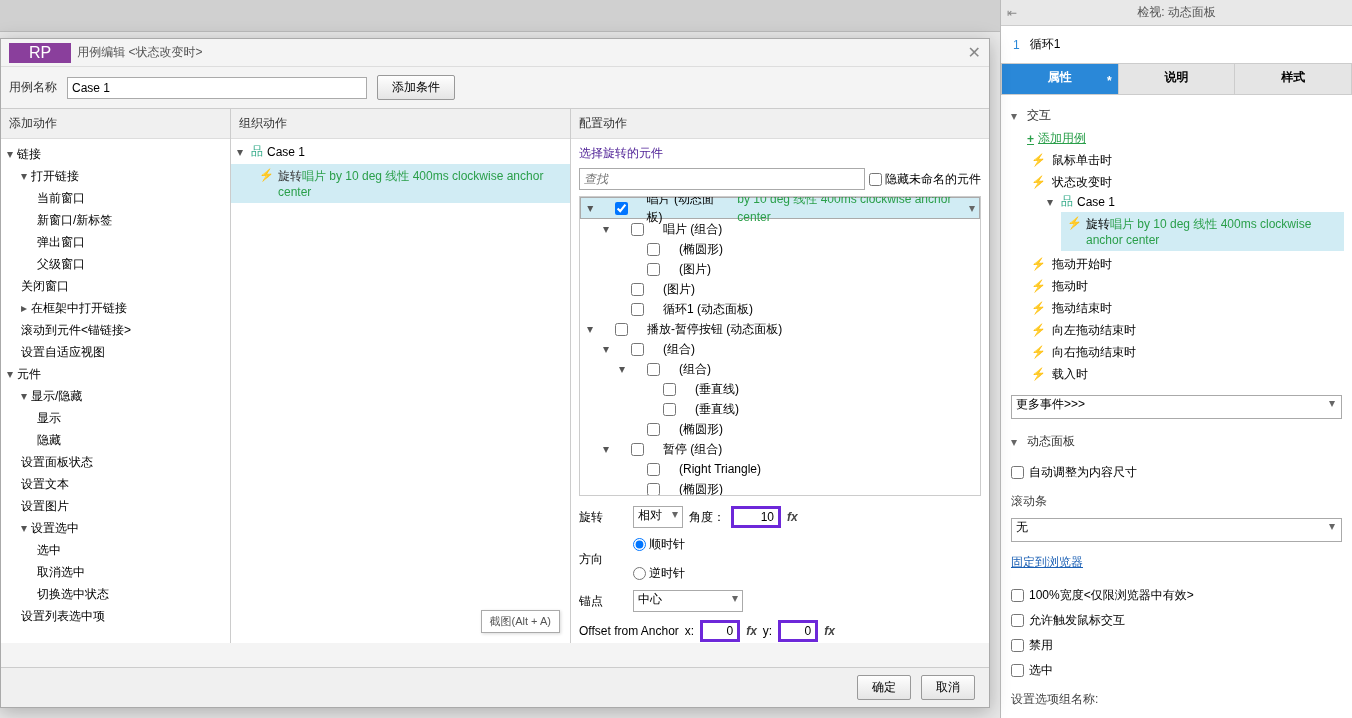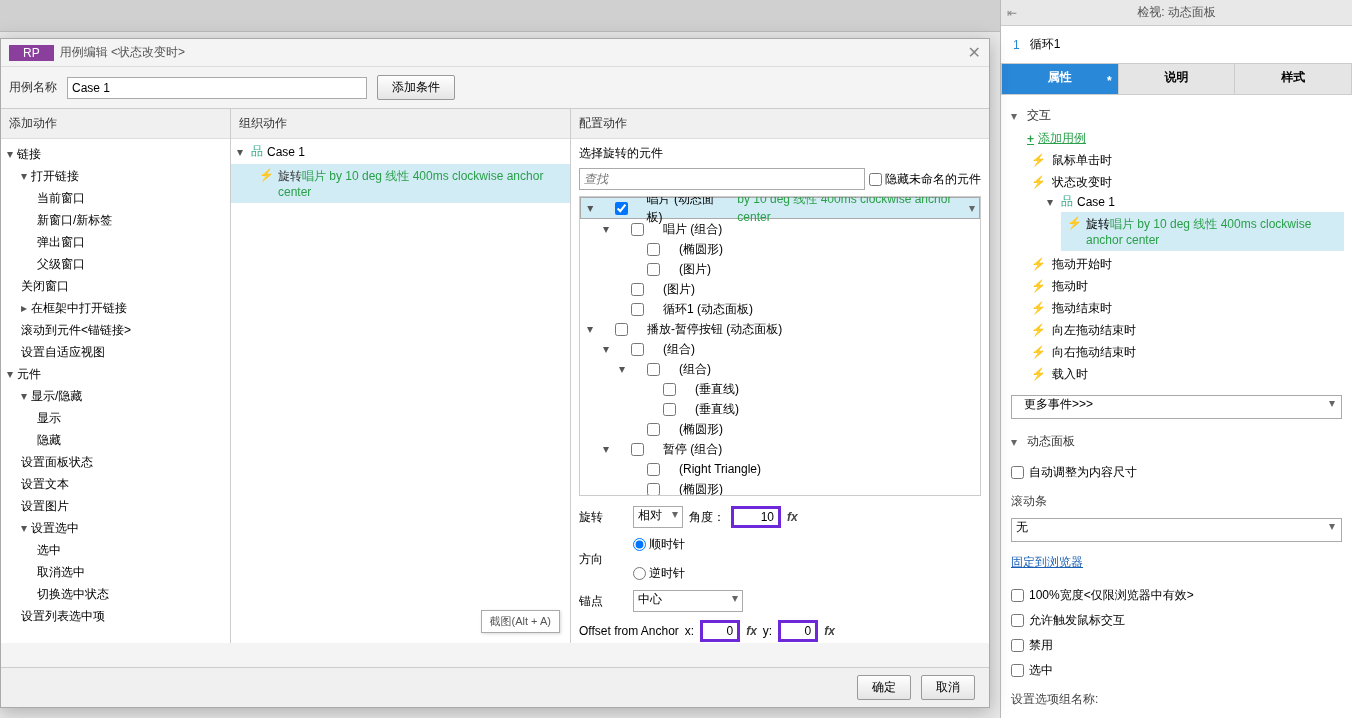--- a/index.html
+++ b/index.html
@@ -4,21 +4,21 @@
 <style>
 * { box-sizing: border-box; margin: 0; padding: 0; font-family: "Microsoft YaHei", Arial, sans-serif; font-size: 12px; }
 body { background: #d8d8d8; width: 1352px; height: 718px; overflow: hidden; position: relative; }
 
 .main-bg { position: absolute; top: 0; left: 0; width: 1352px; height: 718px; background: #e8e8e8; }
 .top-strip { height: 32px; background: #d0d0d0; border-bottom: 1px solid #bbb; }
 
 
 .dialog { position: absolute; top: 38px; left: 0; width: 990px; height: 670px; background: #f4f4f4; border: 1px solid #aaa; box-shadow: 0 4px 18px rgba(0,0,0,0.25); }
 .dlg-title { height: 28px; display: flex; align-items: center; padding: 0 8px; border-bottom: 1px solid #ddd; }
-.rp-badge { background: #8a3f9c; color: #fff; padding: 1px 14px; font-size: 12px; margin-right: 6px; }
+.rp-badge { background: #8a3f9c; color: #fff; padding: 1px 20px; font-size: 16px; margin-right: 6px; }
 .dlg-title-text { flex: 1; color: #555; }
 .close-x { cursor: pointer; color: #888; font-size: 16px; }
 
 .dlg-row1 { display: flex; align-items: center; padding: 8px; gap: 10px; }
 .dlg-row1 label { color: #333; }
 .case-name-input { width: 300px; height: 22px; border: 1px solid #aaa; padding: 0 4px; background: #fff; }
 .btn { background: linear-gradient(#fefefe,#e5e5e5); border: 1px solid #999; padding: 3px 14px; cursor: pointer; border-radius: 2px; }
 
 .dlg-cols { display: flex; height: 535px; border-top: 1px solid #ccc; }
 .col { border-right: 1px solid #ccc; display: flex; flex-direction: column; }
@@ -41,21 +41,21 @@
 .case-hdr { display:flex; align-items:center; padding: 4px 6px; gap:4px; }
 .case-icon { color: #3a8; }
 .action-row { display:flex; padding:4px 6px 4px 28px; background: #d1ecf4; align-items:flex-start; gap:4px; }
 .bolt { color: #666; }
 .action-text { color: #333; }
 .action-green { color: #2a9f4a; }
 
 .tooltip-box { position:absolute; right:10px; bottom:10px; background:#fff; border:1px solid #aaa; padding:3px 8px; color:#555; font-size:11px; box-shadow:1px 1px 3px rgba(0,0,0,0.15); }
 
 
-.cfg-sub { padding:6px 8px; color:#000000; }
+.cfg-sub { padding:6px 8px; color:#4c1d95; }
 .search-row { display:flex; padding:0 8px 6px; gap:4px; align-items:center; }
 .search-input { flex:1; height:22px; border:1px solid #aaa; padding:0 4px; font-style:italic; color:#999; }
 .chk-label { display:flex; align-items:center; gap:3px; }
 
 .elem-tree { border:1px solid #ccc; margin:0 8px; height:300px; overflow-y:auto; background:#fff; }
 .elem-row { display:flex; align-items:center; padding:1px 4px; gap:17px; line-height:18px; }
 .elem-row.sel { background:#d1ecf4; }
 .elem-row .tri { width:12px; text-align:center; }
 .elem-row input[type=checkbox]{ margin:0 2px; }
 .elem-green { color:#2a9f4a; }
@@ -91,21 +91,21 @@
 .add-case { color:#2a9f4a; text-decoration:underline; cursor:pointer; padding-left:26px; display:flex; align-items:center; gap:4px;}
 .add-case::before{content:"+"; color:#2a9f4a; font-weight:bold;}
 
 .evt-list { padding:2px 0;}
 .evt-item { display:flex; align-items:center; gap:6px; padding:2px 10px 2px 30px; line-height:18px;}
 .evt-item .bolt2{color:#d6a400;}
 .evt-case { padding-left:46px; display:flex; align-items:center; gap:4px;}
 .evt-action { background:#d1ecf4; margin:2px 8px 2px 60px; padding:4px 6px; display:flex; gap:4px; align-items:flex-start;}
 
 .more-events { margin:8px 10px; }
-.more-sel { width:100%; height:24px; border:1px solid #aaa; background:#fff; padding:0 12px; position:relative;}
+.more-sel { width:100%; height:24px; border:1px solid #aaa; background:#fff; padding:0 4px; position:relative;}
 .more-sel::after{content:"▾"; position:absolute; right:6px; color:#666;}
 
 .dp-section { padding:4px 10px;}
 .chk-row { display:flex; align-items:center; gap:5px; padding:4px 0;}
 .scroll-sel { width:100%; height:24px; border:1px solid #aaa; background:#fff; padding:0 4px; position:relative; margin-top:2px;}
 .scroll-sel::after{content:"▾"; position:absolute; right:6px; color:#666;}
 .pin-link { color:#1a5fb4; text-decoration:underline; cursor:pointer; padding:8px 10px; display:inline-block;}
 .section-label { padding:4px 10px 2px; color:#444;}
 </style>
 </head>

